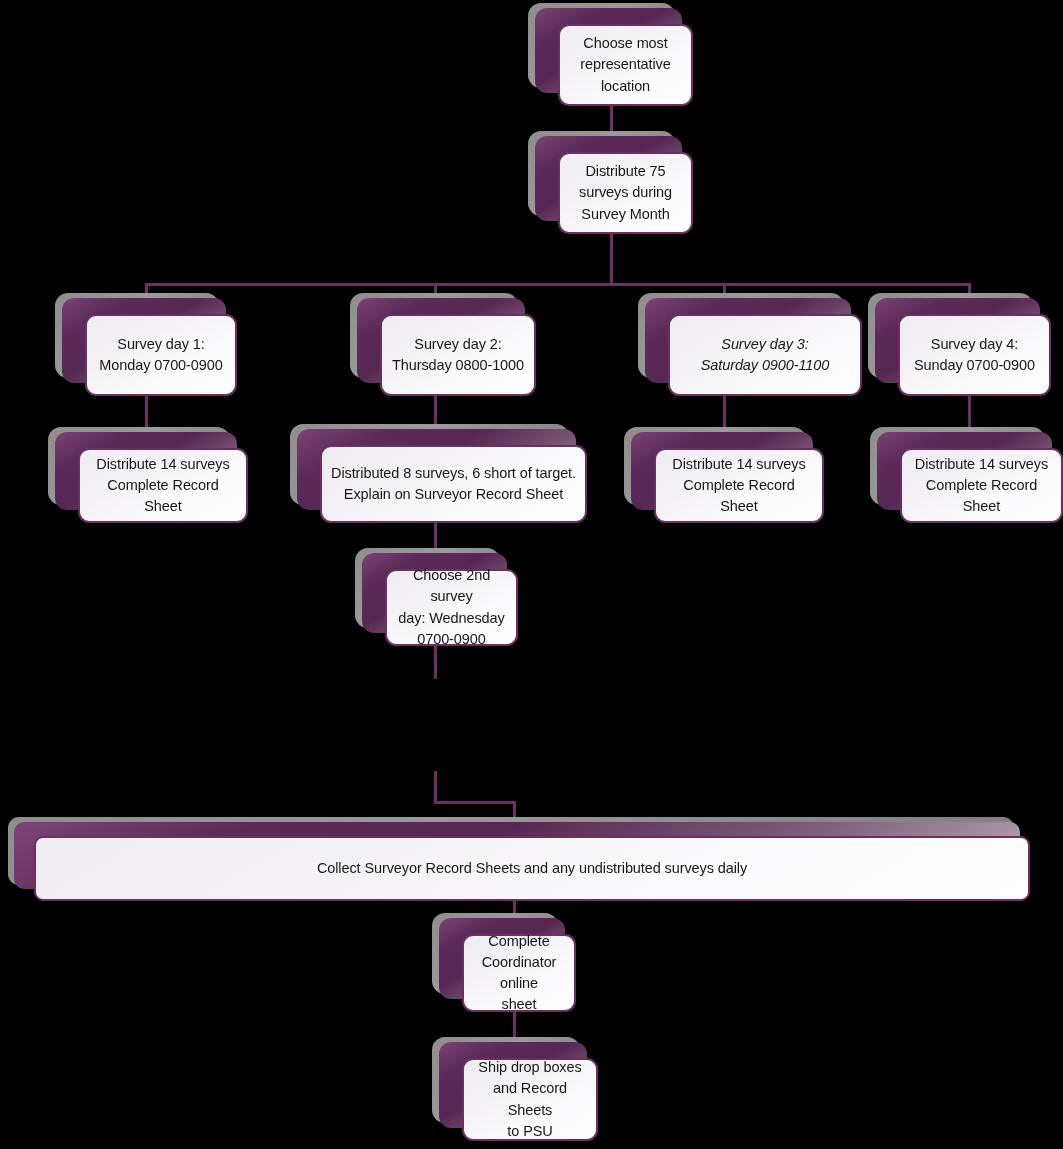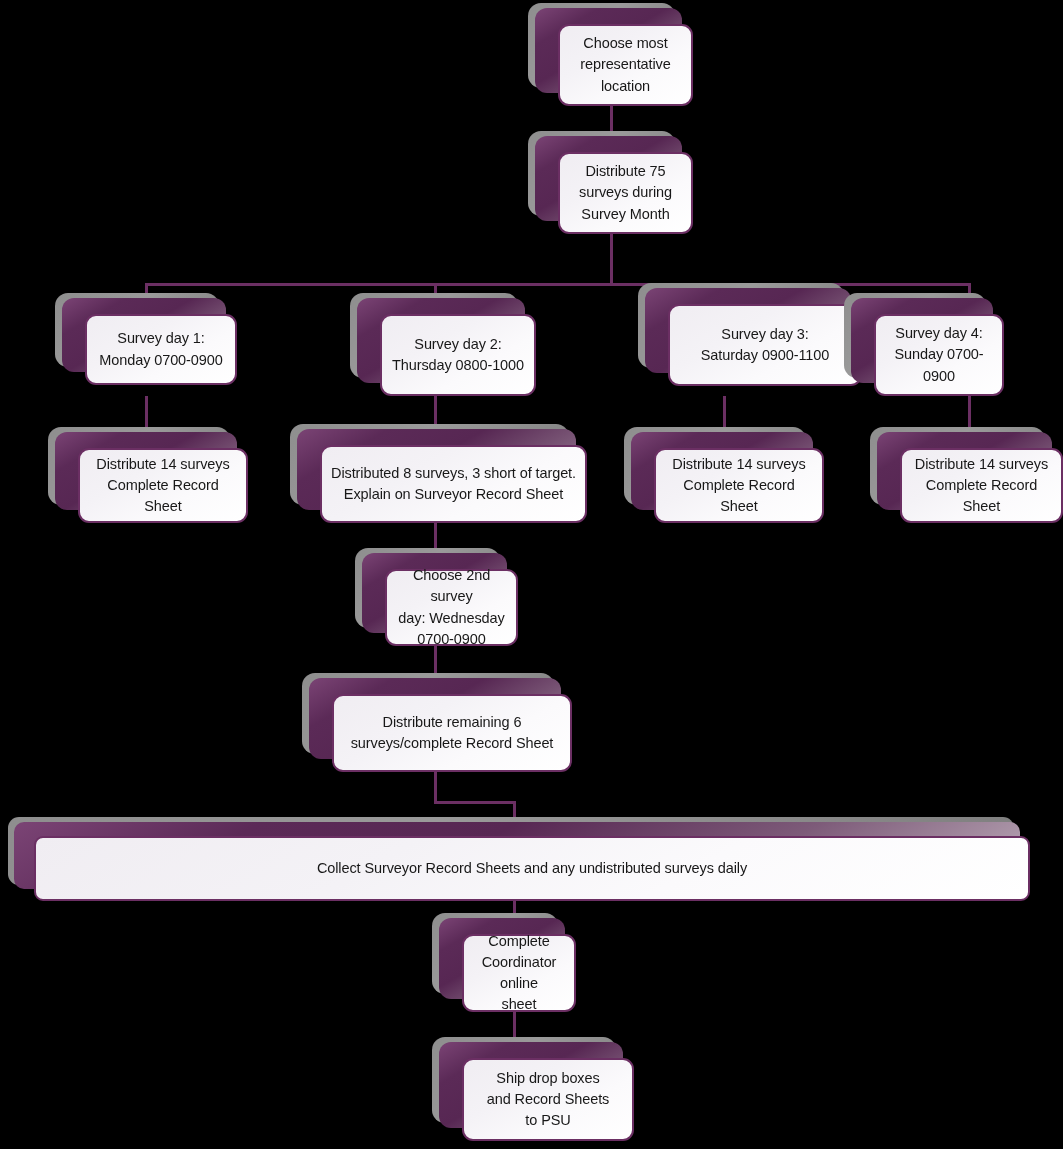--- a/index.html
+++ b/index.html
@@ -133,48 +133,48 @@
   <div class="node" style="left:528px; top:131px; width:165px; height:103px;">
     <div class="lyr-shadow"></div>
     <div class="lyr-purple"></div>
     <div class="lyr-front">
       <span class="label">Distribute 75
 surveys during
 Survey Month</span>
     </div>
   </div>
 
-  <div class="node" style="left:55px; top:293px; width:182px; height:92px;">
+  <div class="node" style="left:55px; top:293px; width:182px; height:103px;">
     <div class="lyr-shadow"></div>
     <div class="lyr-purple"></div>
     <div class="lyr-front">
       <span class="label">Survey day 1:
 Monday 0700-0900</span>
     </div>
   </div>
 
   <div class="node" style="left:350px; top:293px; width:186px; height:103px;">
     <div class="lyr-shadow"></div>
     <div class="lyr-purple"></div>
     <div class="lyr-front">
       <span class="label">Survey day 2:
 Thursday 0800-1000</span>
     </div>
   </div>
 
-  <div class="node" style="left:638px; top:283px; width:224px; height:103px;">
+  <div class="node" style="left:638px; top:293px; width:224px; height:103px;font-style:italic;">
     <div class="lyr-shadow"></div>
     <div class="lyr-purple"></div>
     <div class="lyr-front">
       <span class="label">Survey day 3:
 Saturday 0900-1100</span>
     </div>
   </div>
 
-  <div class="node" style="left:844px; top:293px; width:160px; height:103px;">
+  <div class="node" style="left:868px; top:293px; width:183px; height:103px;">
     <div class="lyr-shadow"></div>
     <div class="lyr-purple"></div>
     <div class="lyr-front">
       <span class="label">Survey day 4:
 Sunday 0700-0900</span>
     </div>
   </div>
 
   <div class="node" style="left:48px; top:427px; width:200px; height:96px;">
     <div class="lyr-shadow"></div>
@@ -182,21 +182,21 @@
     <div class="lyr-front">
       <span class="label">Distribute 14 surveys
 Complete Record Sheet</span>
     </div>
   </div>
 
   <div class="node" style="left:290px; top:424px; width:297px; height:99px;">
     <div class="lyr-shadow"></div>
     <div class="lyr-purple"></div>
     <div class="lyr-front">
-      <span class="label">Distributed 8 surveys, 3 short of target.
+      <span class="label">Distributed 8 surveys, 6 short of target.
 Explain on Surveyor Record Sheet</span>
     </div>
   </div>
 
   <div class="node" style="left:624px; top:427px; width:200px; height:96px;">
     <div class="lyr-shadow"></div>
     <div class="lyr-purple"></div>
     <div class="lyr-front">
       <span class="label">Distribute 14 surveys
 Complete Record Sheet</span>
@@ -215,48 +215,40 @@
   <div class="node" style="left:355px; top:548px; width:163px; height:98px;text-decoration:underline;">
     <div class="lyr-shadow"></div>
     <div class="lyr-purple"></div>
     <div class="lyr-front">
       <span class="label">Choose 2nd survey
 day: Wednesday
 0700-0900</span>
     </div>
   </div>
 
-  <div class="node" style="left:302px; top:673px; width:270px; height:99px;">
-    <div class="lyr-shadow"></div>
-    <div class="lyr-purple"></div>
-    <div class="lyr-front">
-      <span class="label">Distribute  remaining 6
-surveys/complete Record Sheet</span>
-    </div>
-  </div>
 
   <div class="node wide" style="left:8px; top:817px; width:1022px; height:84px;">
     <div class="lyr-shadow"></div>
     <div class="lyr-purple"></div>
     <div class="lyr-front">
       <span class="label">Collect Surveyor Record Sheets and any undistributed surveys daily</span>
     </div>
   </div>
 
   <div class="node" style="left:432px; top:913px; width:144px; height:99px;">
     <div class="lyr-shadow"></div>
     <div class="lyr-purple"></div>
     <div class="lyr-front">
       <span class="label">Complete
 Coordinator online
 sheet</span>
     </div>
   </div>
 
-  <div class="node" style="left:432px; top:1037px; width:166px; height:104px;padding-left:36px;">
+  <div class="node" style="left:432px; top:1037px; width:166px; height:104px;">
     <div class="lyr-shadow"></div>
     <div class="lyr-purple"></div>
     <div class="lyr-front">
       <span class="label">Ship drop boxes
 and  Record Sheets
 to PSU</span>
     </div>
   </div>
 
 </div>

